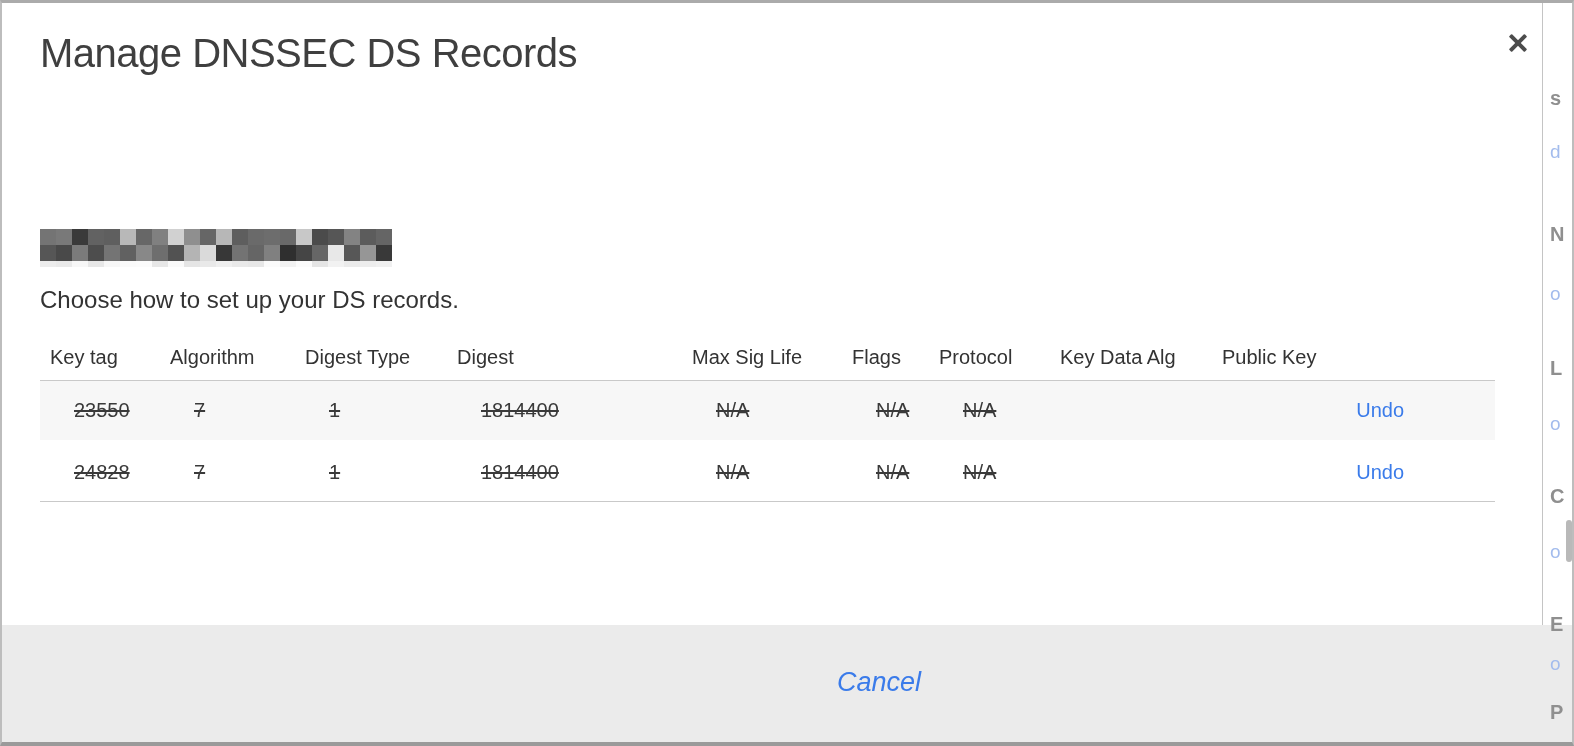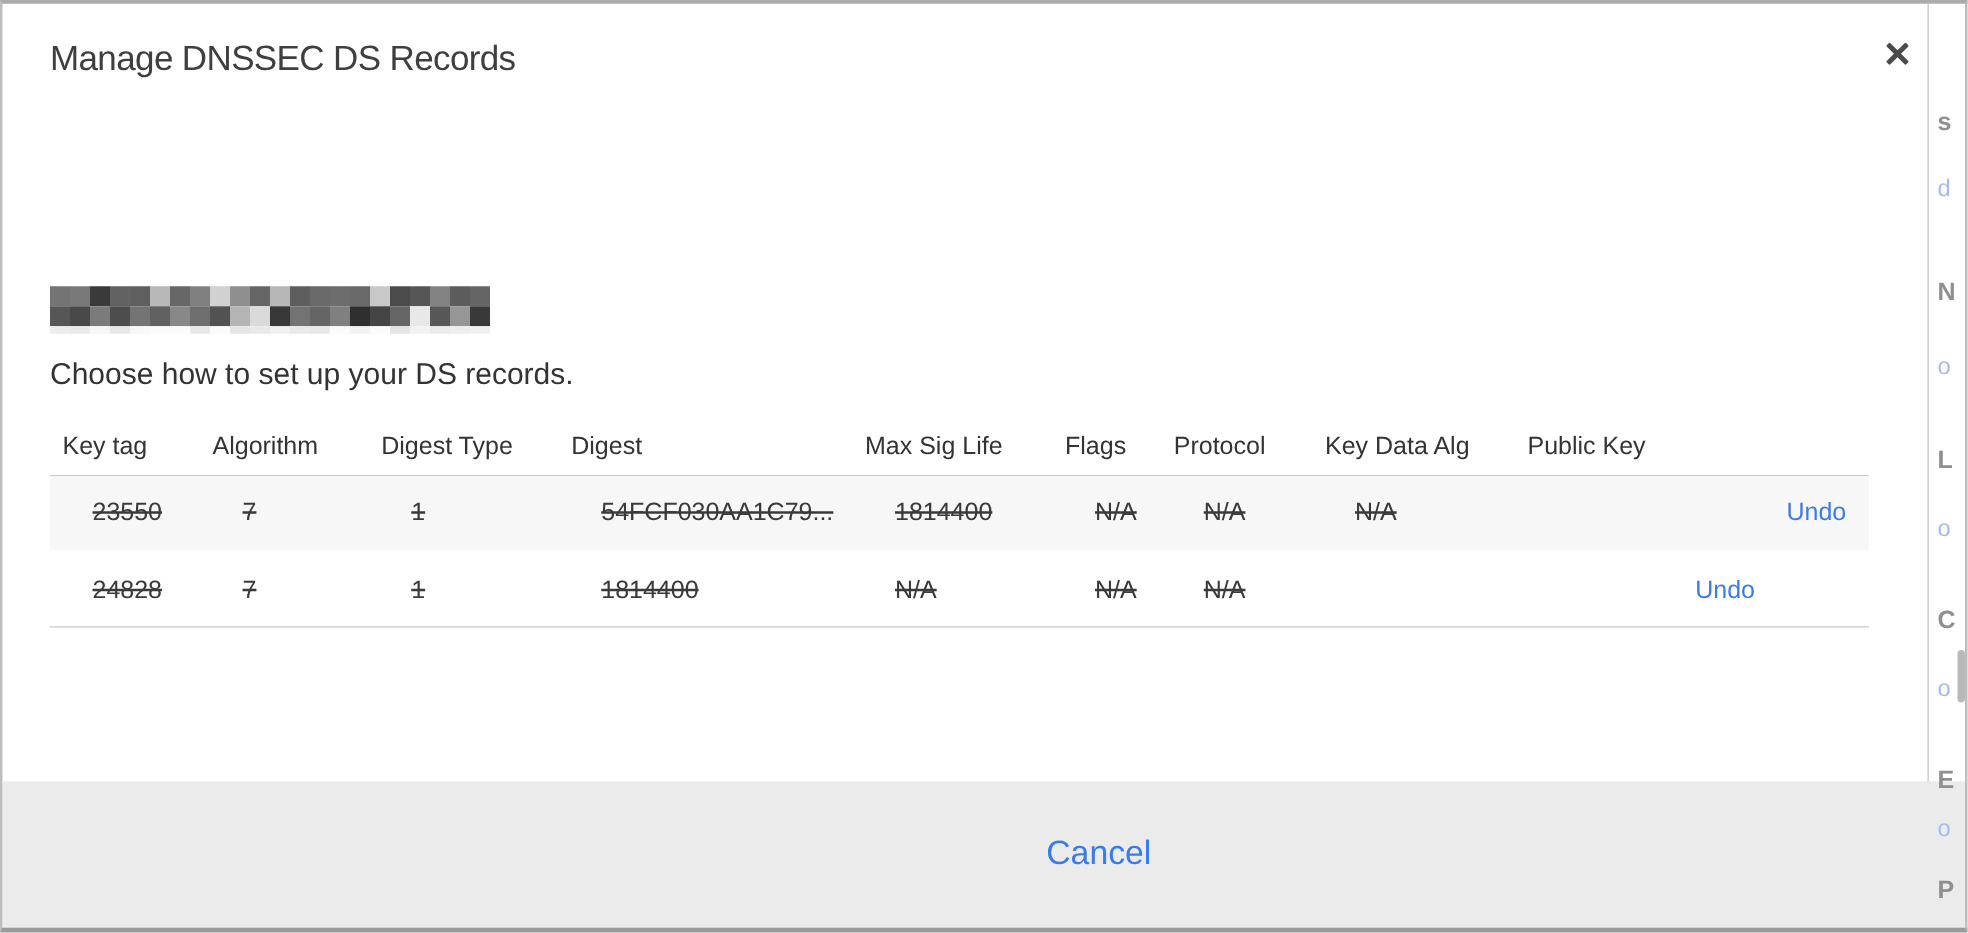--- a/index.html
+++ b/index.html
@@ -16,21 +16,21 @@
     border-left:2px solid #bdbdbd;
     border-right:2px solid #bdbdbd;
     border-bottom:4px solid #9a9a9a;
     overflow:hidden;
   }
   .abs { position:absolute; }
 
   
   .modal-title {
     left:38px; top:28px;
-    font-size:28px; font-weight:300; color:#3f3f3f;
+    font-size:40px; font-weight:300; color:#3f3f3f;
     letter-spacing:-0.5px;
   }
   .close-btn {
     left:1502px; top:26px; width:28px; height:28px; cursor:pointer;
   }
   .close-btn .bar {
     position:absolute; left:3px; top:12px; width:22px; height:4px;
     background:#4c4c4c; border-radius:1px;
   }
   .close-btn .bar.b1 { transform:rotate(45deg); }
@@ -106,21 +106,21 @@
     border-bottom:6px solid var(--save-green-dark, #447300);
     color:#fff; font-size:27px;
     font-family:"Liberation Sans", sans-serif;
     display:flex; align-items:center; justify-content:center;
     cursor:pointer;
   }
   .cancel-link {
     left:835px; top:664px;
     font-size:27px;
     color:var(--link-blue, #3a7bea);
-    text-decoration:none; cursor:pointer;
+    text-decoration:none; cursor:pointer;font-style:italic;
   }
 
   
   .modal-right-edge {
     left:1540px; top:0; width:1px; height:622px; background:#c4c4c4;
   }
   .right-strip {
     left:1541px; top:0; width:29px; height:739px; overflow:hidden;
   }
   .right-strip span { position:absolute; left:7px; }
@@ -226,21 +226,20 @@
   </div>
 
   <div class="abs instruction">Choose how to set up your DS records.</div>
 
   <div class="abs header-line"></div>
 
   <div class="abs t-grid t-row row-0">
     <span class="val">23550</span>
     <span class="val">7</span>
     <span class="val">1</span>
-    <span class="val">54FCF030AA1C79...</span>
     <span class="val">1814400</span>
     <span class="val">N/A</span>
     <span class="val">N/A</span>
     <span class="val">N/A</span>
     <span class="val"></span>
     <span class="undo-cell"><a class="undo-link">Undo</a></span>
   </div>
 
   <div class="abs t-grid t-row row-1">
     <span class="val">24828</span>

